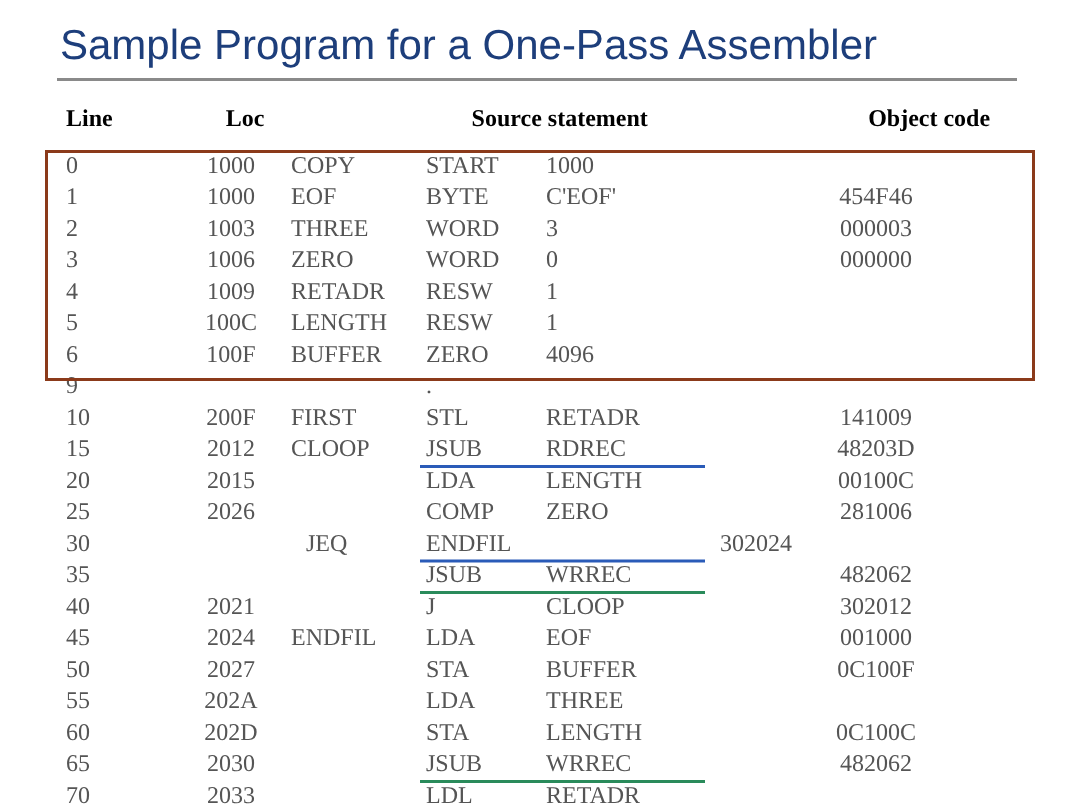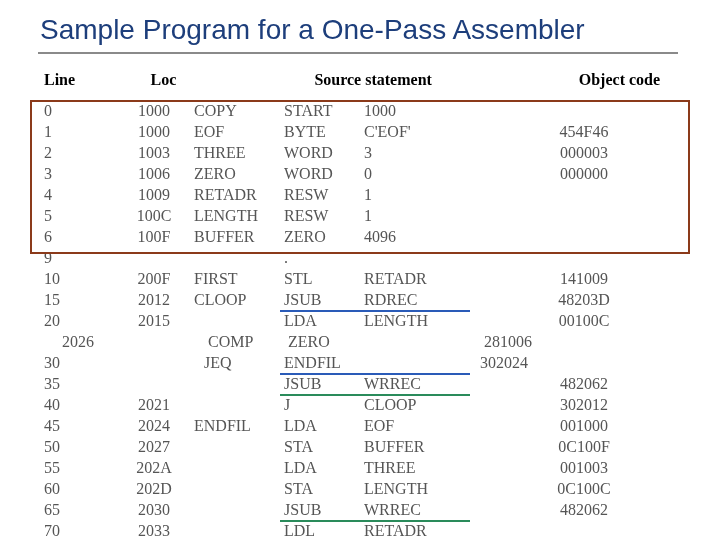--- a/index.html
+++ b/index.html
@@ -118,27 +118,27 @@
       <div class="row"><span class="c-line">1</span><span class="c-loc">1000</span><span class="c-label">EOF</span><span class="c-op">BYTE</span><span class="c-operand">C'EOF'</span><span class="c-obj">454F46</span></div>
       <div class="row"><span class="c-line">2</span><span class="c-loc">1003</span><span class="c-label">THREE</span><span class="c-op">WORD</span><span class="c-operand">3</span><span class="c-obj">000003</span></div>
       <div class="row"><span class="c-line">3</span><span class="c-loc">1006</span><span class="c-label">ZERO</span><span class="c-op">WORD</span><span class="c-operand">0</span><span class="c-obj">000000</span></div>
       <div class="row"><span class="c-line">4</span><span class="c-loc">1009</span><span class="c-label">RETADR</span><span class="c-op">RESW</span><span class="c-operand">1</span><span class="c-obj"></span></div>
       <div class="row"><span class="c-line">5</span><span class="c-loc">100C</span><span class="c-label">LENGTH</span><span class="c-op">RESW</span><span class="c-operand">1</span><span class="c-obj"></span></div>
       <div class="row"><span class="c-line">6</span><span class="c-loc">100F</span><span class="c-label">BUFFER</span><span class="c-op">ZERO</span><span class="c-operand">4096</span><span class="c-obj"></span></div>
       <div class="row"><span class="c-line">9</span><span class="c-loc"></span><span class="c-label"></span><span class="c-op">.</span><span class="c-operand"></span><span class="c-obj"></span></div>
       <div class="row"><span class="c-line">10</span><span class="c-loc">200F</span><span class="c-label">FIRST</span><span class="c-op">STL</span><span class="c-operand">RETADR</span><span class="c-obj">141009</span></div>
       <div class="row"><span class="c-line">15</span><span class="c-loc">2012</span><span class="c-label">CLOOP</span><span class="c-op">JSUB</span><span class="c-operand">RDREC</span><span class="c-obj">48203D</span></div>
       <div class="row"><span class="c-line">20</span><span class="c-loc">2015</span><span class="c-label"></span><span class="c-op">LDA</span><span class="c-operand">LENGTH</span><span class="c-obj">00100C</span></div>
-      <div class="row"><span class="c-loc">2026</span><span class="c-label"></span><span class="c-op">COMP</span><span class="c-operand">ZERO</span><span class="c-obj">281006</span></div>
+      <div class="row"><span class="c-line">25</span><span class="c-loc">2026</span><span class="c-label"></span><span class="c-op">COMP</span><span class="c-operand">ZERO</span><span class="c-obj">281006</span></div>
       <div class="row"><span class="c-line">30</span><span class="c-label"></span><span class="c-op">JEQ</span><span class="c-operand">ENDFIL</span><span class="c-obj">302024</span></div>
       <div class="row"><span class="c-line">35</span><span class="c-loc"></span><span class="c-label"></span><span class="c-op">JSUB</span><span class="c-operand">WRREC</span><span class="c-obj">482062</span></div>
       <div class="row"><span class="c-line">40</span><span class="c-loc">2021</span><span class="c-label"></span><span class="c-op">J</span><span class="c-operand">CLOOP</span><span class="c-obj">302012</span></div>
       <div class="row"><span class="c-line">45</span><span class="c-loc">2024</span><span class="c-label">ENDFIL</span><span class="c-op">LDA</span><span class="c-operand">EOF</span><span class="c-obj">001000</span></div>
       <div class="row"><span class="c-line">50</span><span class="c-loc">2027</span><span class="c-label"></span><span class="c-op">STA</span><span class="c-operand">BUFFER</span><span class="c-obj">0C100F</span></div>
-      <div class="row"><span class="c-line">55</span><span class="c-loc">202A</span><span class="c-label"></span><span class="c-op">LDA</span><span class="c-operand">THREE</span><span class="c-obj">001003</span></div>
+      <div class="row"><span class="c-line">55</span><span class="c-loc">202A</span><span class="c-label"></span><span class="c-op">LDA</span><span class="c-operand">THREE</span></div>
       <div class="row"><span class="c-line">60</span><span class="c-loc">202D</span><span class="c-label"></span><span class="c-op">STA</span><span class="c-operand">LENGTH</span><span class="c-obj">0C100C</span></div>
       <div class="row"><span class="c-line">65</span><span class="c-loc">2030</span><span class="c-label"></span><span class="c-op">JSUB</span><span class="c-operand">WRREC</span><span class="c-obj">482062</span></div>
       <div class="row"><span class="c-line">70</span><span class="c-loc">2033</span><span class="c-label"></span><span class="c-op">LDL</span><span class="c-operand">RETADR</span></div>
 
     </div>
   </div>
 
   <div class="box1"></div>
 
   <div class="ul" style="top:310px; left:280px; width:190px;"></div>

